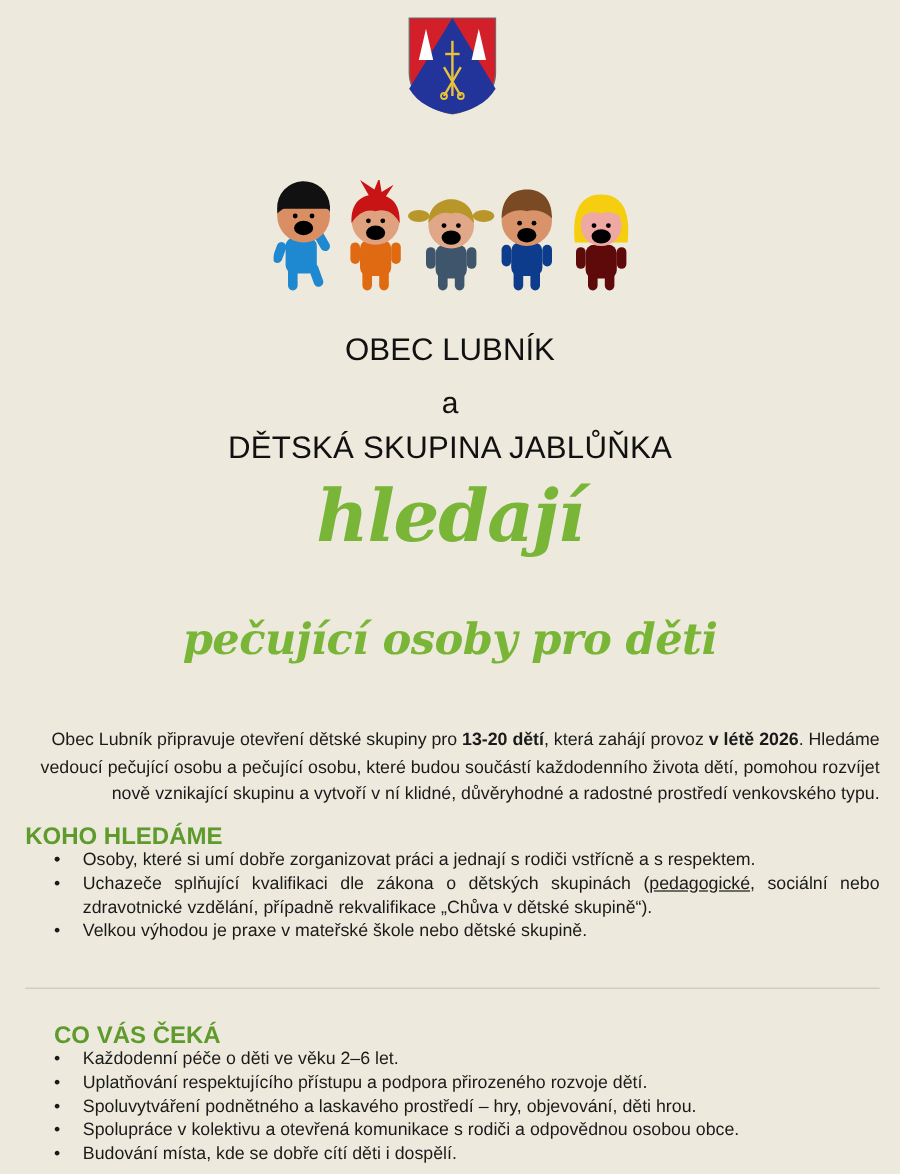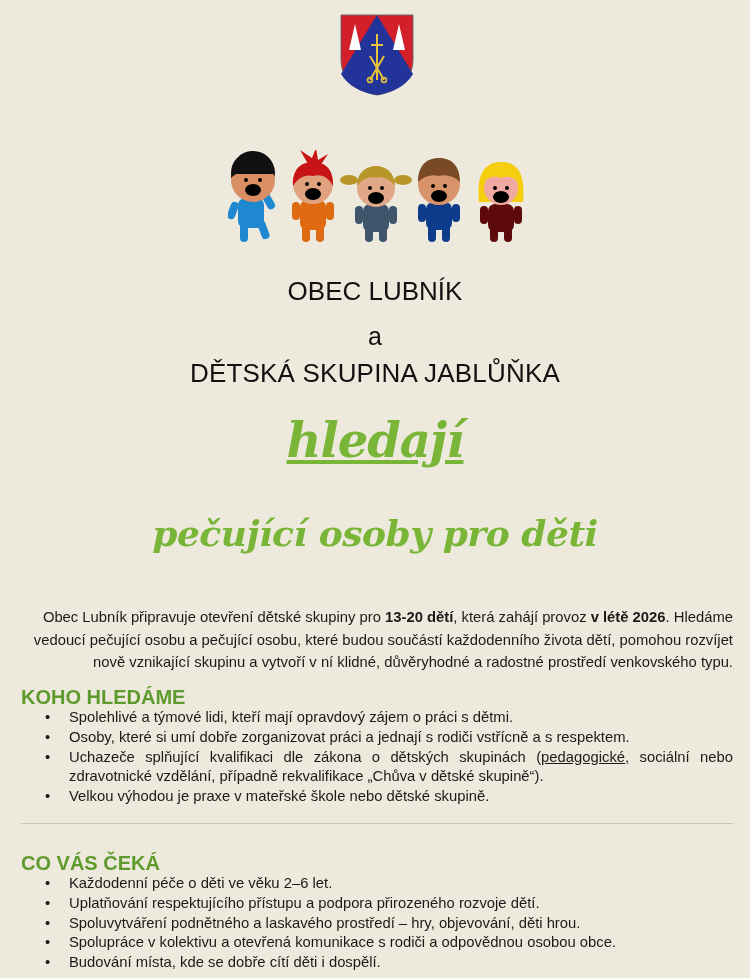--- a/index.html
+++ b/index.html
@@ -12,26 +12,26 @@
   }
   .crest { position:absolute; left:340px; top:14px; width:74px; height:82px; }
   .kids { position:absolute; left:228px; top:150px; width:300px; height:95px; }
   .title-block { position:absolute; left:0; width:750px; text-align:center; font-weight:normal; color:#111; }
   .t1 { top:276px; font-size:26px; }
   .t2 { top:322px; font-size:25px; }
   .t3 { top:358px; font-size:26px; letter-spacing:0.2px; }
   .script { position:absolute; left:0; width:750px; text-align:center;
     font-family:"DejaVu Serif", "Liberation Serif", serif; font-style:italic; font-weight:bold;
     color:#79B536; }
-  .s1 { top:412px; font-size:48px; letter-spacing:-1px;text-decoration:underline; }
+  .s1 { top:396px; font-size:60px; letter-spacing:-1px; }
   .s2 { top:512px; font-size:36px; letter-spacing:-0.5px; }
   .intro { position:absolute; left:21px; top:606px; width:712px; font-size:14.8px; line-height:22.5px; text-align:right; }
   .section-title { position:absolute; left:21px; font-size:20px; font-weight:bold; color:#5E9A2C; }
   .st1 { top:686px; }
-  .st2 { top:852px; }
+  .st2 { top:852px;margin-left:24px; }
   ul.list { position:absolute; left:43px; width:690px; margin:0; padding:0; list-style:none; font-size:14.8px; line-height:19.8px; }
   ul.list li { position:relative; padding-left:26px; text-align:justify; }
   ul.list li .bullet { position:absolute; left:2px; top:0; }
   .l1 { top:708px; }
   .l2 { top:874px; }
   .divider { position:absolute; left:21px; top:823px; width:712px; height:1px; background:#C9C6BC; }
   u.link { }
 </style>
 </head>
 <body>
@@ -128,21 +128,21 @@
 
 <div class="script s1">hledají</div>
 <div class="script s2">pečující osoby pro děti</div>
 
 <p class="intro" style="margin:0;">
   <span>Obec Lubník připravuje otevření dětské skupiny pro </span><b>13-20 dětí</b><span>, která zahájí provoz </span><b>v létě 2026</b><span>. Hledáme vedoucí pečující osobu a pečující osobu, které budou součástí každodenního života dětí, pomohou rozvíjet nově vznikající skupinu a vytvoří v ní klidné, důvěryhodné a radostné prostředí venkovského typu.</span>
 </p>
 
 <div class="section-title st1">KOHO HLEDÁME</div>
 <ul class="list l1">
-  <li><span class="bullet">•</span><span>Spolehlivé a týmové lidi, kteří mají opravdový zájem o práci s dětmi.</span></li>
+  <li><span class="bullet">•</span></li>
   <li><span class="bullet">•</span><span>Osoby, které si umí dobře zorganizovat práci a jednají s rodiči vstřícně a s respektem.</span></li>
   <li><span class="bullet">•</span><span>Uchazeče splňující kvalifikaci dle zákona o dětských skupinách (</span><u class="link">pedagogické</u><span>, sociální nebo zdravotnické vzdělání, případně rekvalifikace „Chůva v dětské skupině“).</span></li>
   <li><span class="bullet">•</span><span>Velkou výhodou je praxe v mateřské škole nebo dětské skupině.</span></li>
 </ul>
 
 <div class="divider"></div>
 
 <div class="section-title st2">CO VÁS ČEKÁ</div>
 <ul class="list l2">
   <li><span class="bullet">•</span><span>Každodenní péče o děti ve věku 2–6 let.</span></li>

